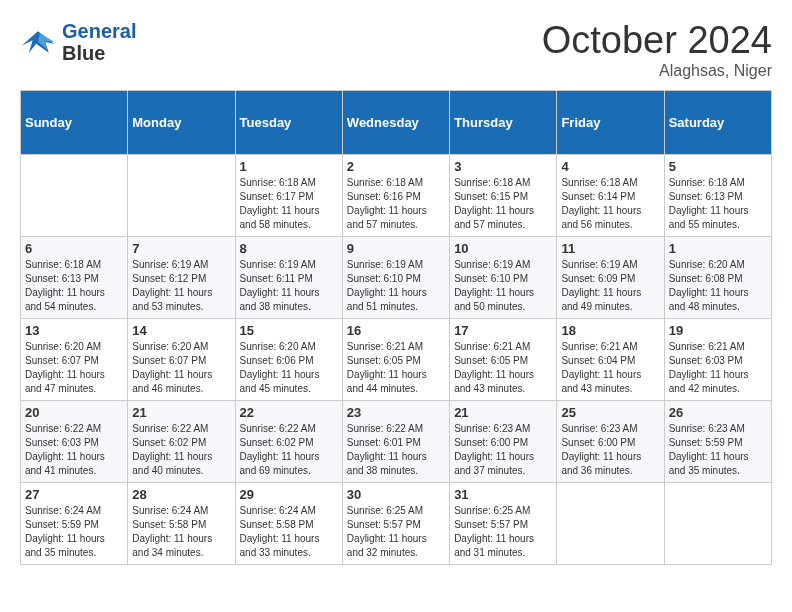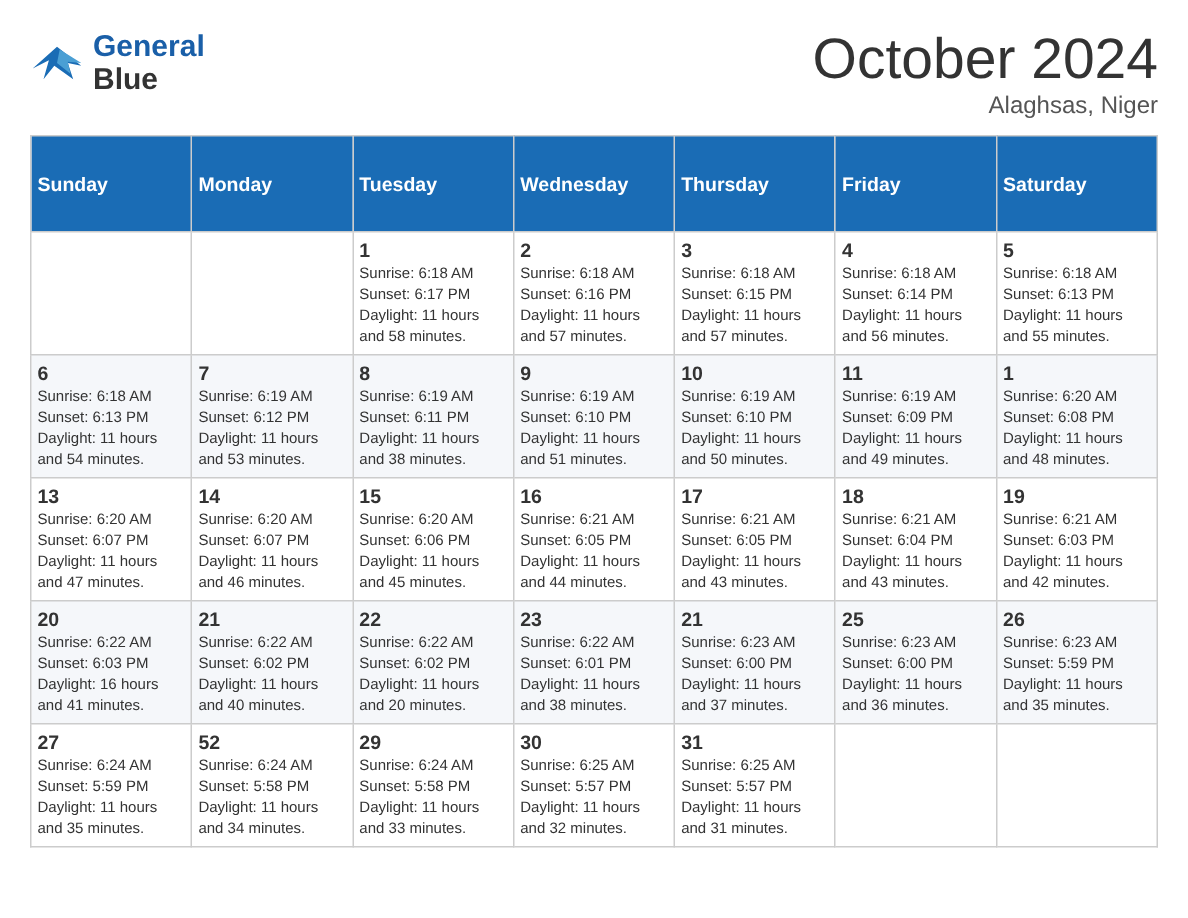--- a/index.html
+++ b/index.html
@@ -280,37 +280,37 @@
           <span>Daylight: 11 hours and 42 minutes.</span>
         </div>
       </td>
       </tr>
       <tr>
         <td>
         <span class="day-number">20</span>
         <div class="day-info">
           <span>Sunrise: 6:22 AM</span><br>
           <span>Sunset: 6:03 PM</span><br>
-          <span>Daylight: 16 hours and 41 minutes.</span>
+          <span>Daylight: 11 hours and 41 minutes.</span>
         </div>
       </td>
         <td>
         <span class="day-number">21</span>
         <div class="day-info">
           <span>Sunrise: 6:22 AM</span><br>
           <span>Sunset: 6:02 PM</span><br>
           <span>Daylight: 11 hours and 40 minutes.</span>
         </div>
       </td>
         <td>
         <span class="day-number">22</span>
         <div class="day-info">
           <span>Sunrise: 6:22 AM</span><br>
           <span>Sunset: 6:02 PM</span><br>
-          <span>Daylight: 11 hours and 20 minutes.</span>
+          <span>Daylight: 11 hours and 69 minutes.</span>
         </div>
       </td>
         <td>
         <span class="day-number">23</span>
         <div class="day-info">
           <span>Sunrise: 6:22 AM</span><br>
           <span>Sunset: 6:01 PM</span><br>
           <span>Daylight: 11 hours and 38 minutes.</span>
         </div>
       </td>
@@ -342,21 +342,21 @@
       <tr>
         <td>
         <span class="day-number">27</span>
         <div class="day-info">
           <span>Sunrise: 6:24 AM</span><br>
           <span>Sunset: 5:59 PM</span><br>
           <span>Daylight: 11 hours and 35 minutes.</span>
         </div>
       </td>
         <td>
-        <span class="day-number">52</span>
+        <span class="day-number">28</span>
         <div class="day-info">
           <span>Sunrise: 6:24 AM</span><br>
           <span>Sunset: 5:58 PM</span><br>
           <span>Daylight: 11 hours and 34 minutes.</span>
         </div>
       </td>
         <td>
         <span class="day-number">29</span>
         <div class="day-info">
           <span>Sunrise: 6:24 AM</span><br>

